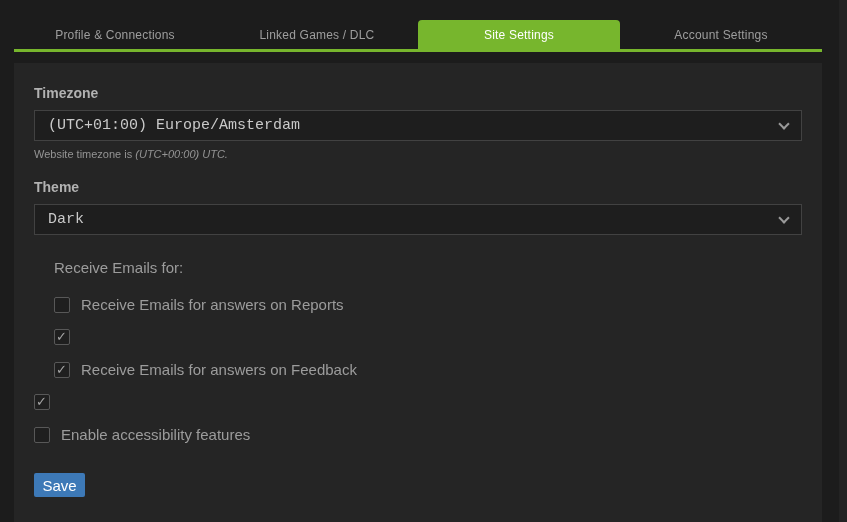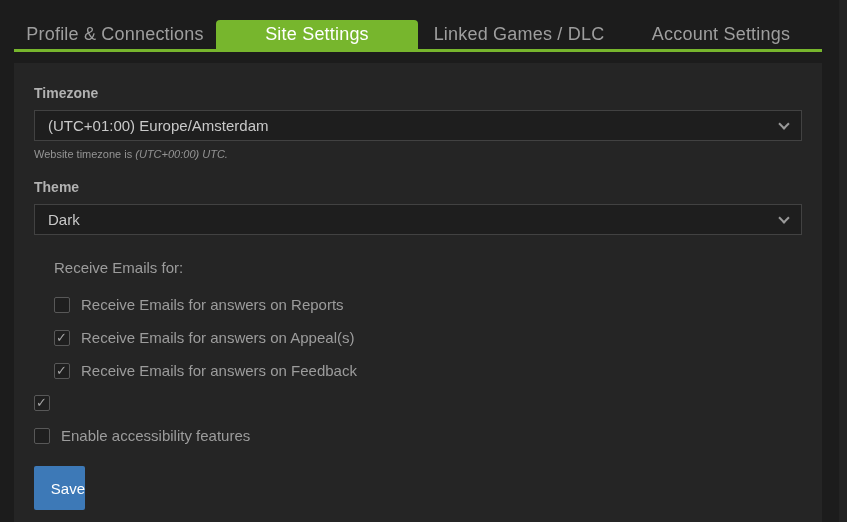--- a/index.html
+++ b/index.html
@@ -34,21 +34,21 @@
   }
   .tabbar {
     margin: 20px 25px 0 14px;
     width: 808px;
   }
   .tabs { display:flex; }
   .tab {
     flex:1;
     height:29px;
     display:flex; align-items:center; justify-content:center;
-    font-size:18px;
+    font-size:12px;
     color: var(--tab-text);
     border-radius:4px 4px 0 0;
     cursor:pointer;
     letter-spacing:.2px;
   }
   .tab.active {
     background: var(--accent-green);
     color: var(--tab-active-text);
   }
   .tab-underline {
@@ -61,21 +61,21 @@
     height: 460px;
     background: var(--panel-bg);
     padding: 22px 20px;
   }
   .field-label {
     font-size:14px;
     font-weight:bold;
     color: var(--label-text);
     margin-bottom:9px;
   }
-  .select-wrap { position:relative; }
+  .select-wrap { position:relative;font-family:Liberation Mono, monospace; }
   select {
     width:100%;
     height:31px;
     background: var(--select-bg);
     border:1px solid var(--select-border);
     border-radius:0;
     color: var(--select-text);
     font-family: inherit;
     font-size:15px;
     padding:0 32px 0 13px;
@@ -127,42 +127,41 @@
     font-size:13px; line-height:16px;
   }
   .checkbox.checked .mark { display:block; }
   .check-label {
     font-size:15px;
     color: var(--body-text);
   }
   .display-row { margin-top:8px; }
   .enable-row  { margin-top:10px; }
   .save-btn {
-    margin-top:6px;
-    width:51px; height:44px;
+    margin-top:14px;
+    width:51px; height:24px;
     background: var(--save-blue);
     color: var(--save-text);
     border:none;
     border-radius:2px;
     font-family:inherit;
     font-size:15px;
     cursor:pointer;
-    text-align:right;
   }
 </style>
 </head>
 <body>
 
 <div class="scroll-strip"></div>
 
 <div class="tabbar">
   <div class="tabs">
     <div class="tab">Profile &amp; Connections</div>
+    <div class="tab">Linked Games / DLC</div>
     <div class="tab active">Site Settings</div>
-    <div class="tab">Linked Games / DLC</div>
     <div class="tab">Account Settings</div>
   </div>
   <div class="tab-underline"></div>
 </div>
 
 <div class="panel">
 
   <div class="field-label">Timezone</div>
   <div class="select-wrap">
     <select>
@@ -187,21 +186,20 @@
 
     <div class="check-row">
       <span class="checkbox"></span>
       <span class="check-label">Receive Emails for answers on Reports</span>
     </div>
 
     <div class="check-row">
       <span class="checkbox checked">
           <span class="mark">✓</span>
         </span>
-      <span class="check-label">Receive Emails for answers on Appeal(s)</span>
     </div>
 
     <div class="check-row">
       <span class="checkbox checked">
           <span class="mark">✓</span>
         </span>
       <span class="check-label">Receive Emails for answers on Feedback</span>
     </div>
   </div>
 

